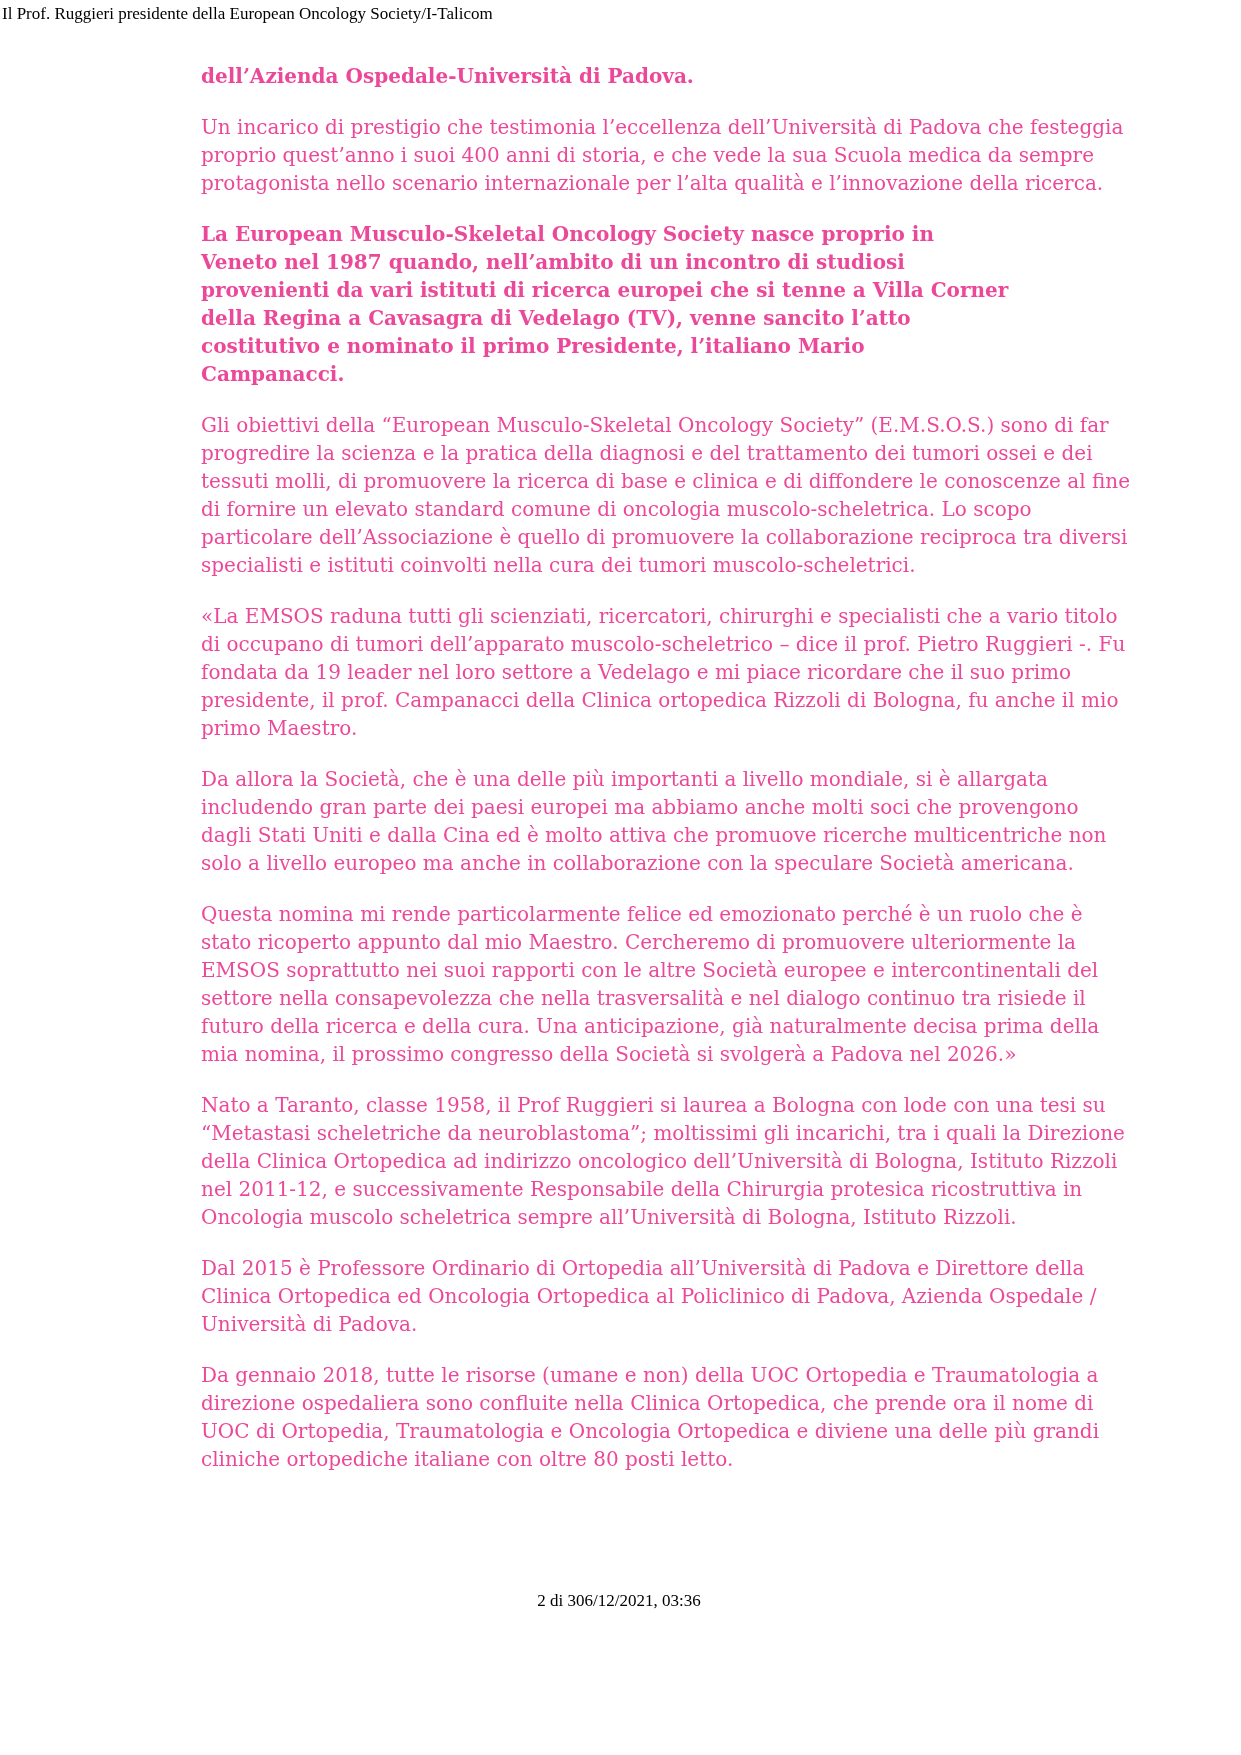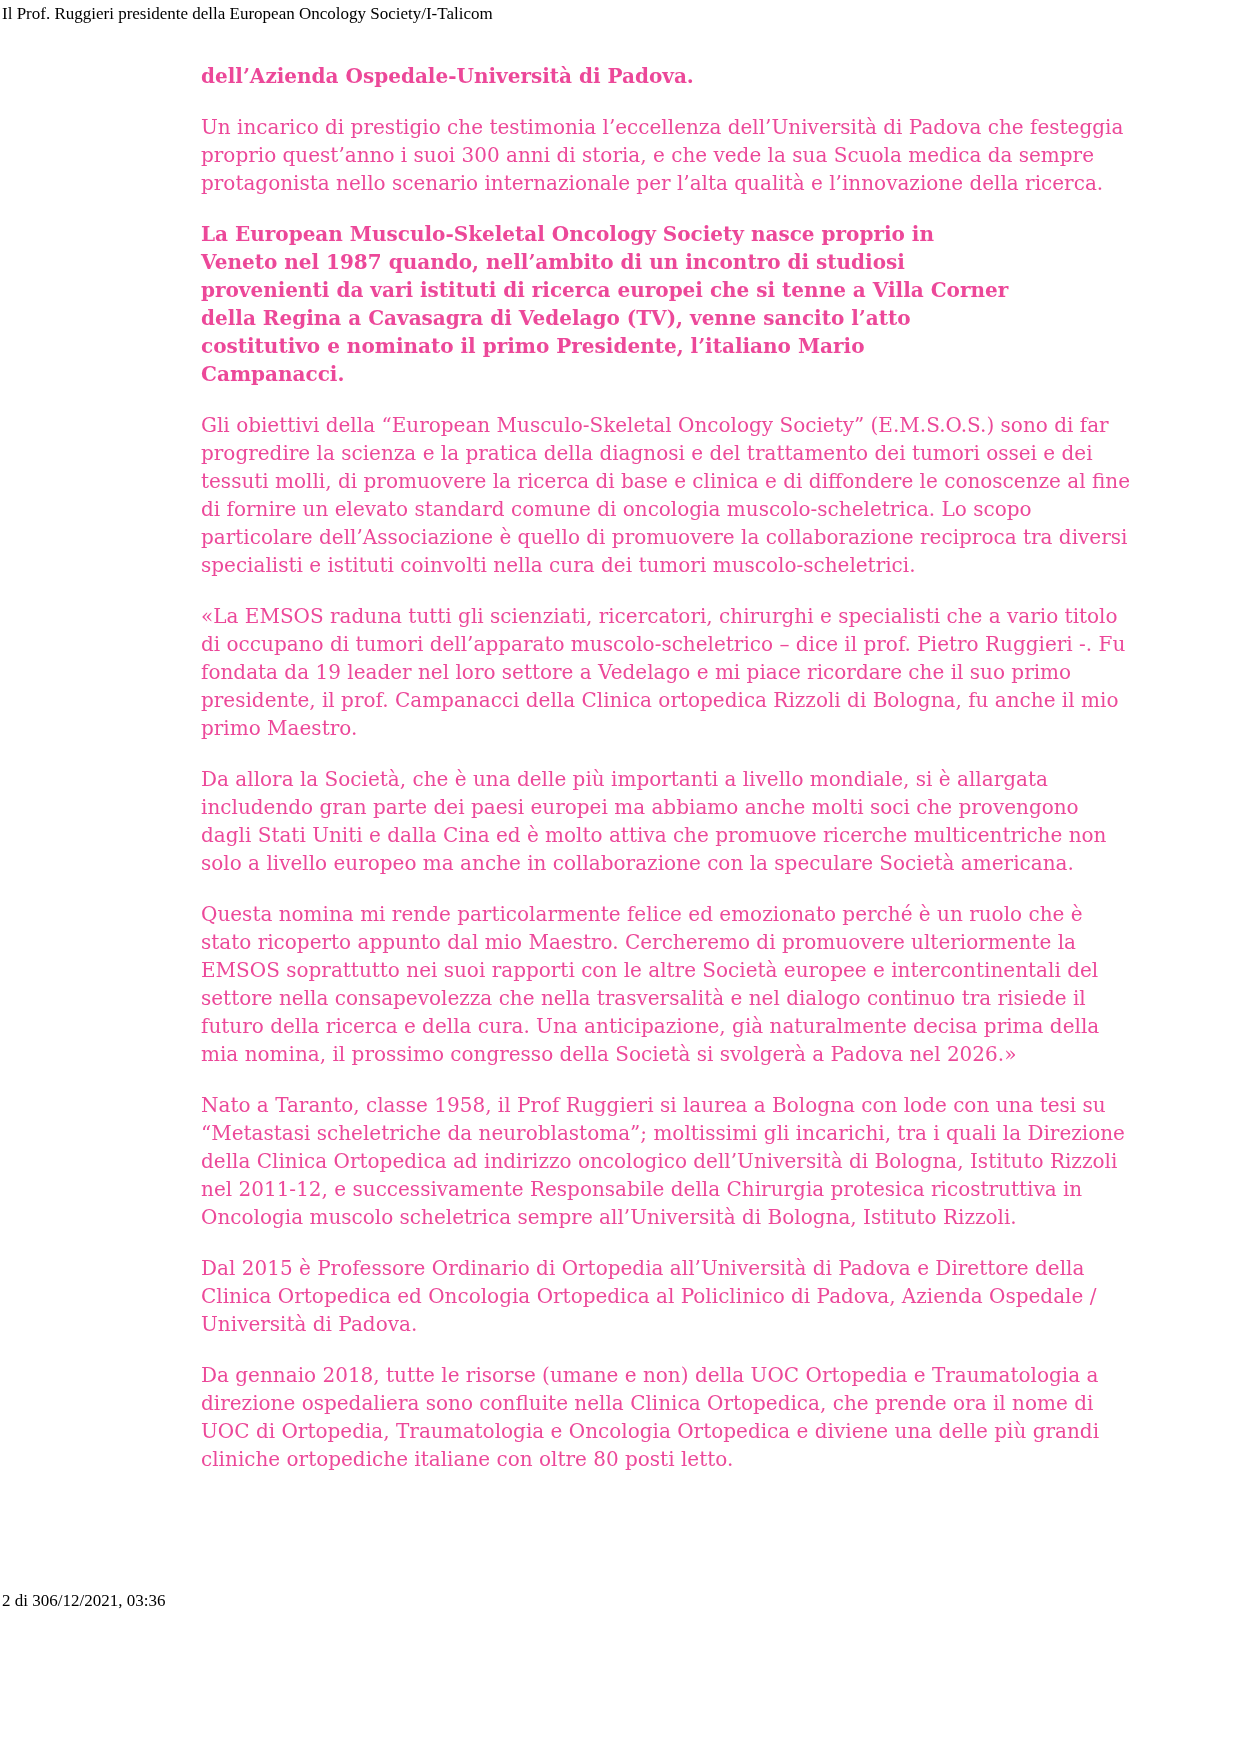--- a/index.html
+++ b/index.html
@@ -23,21 +23,21 @@
     font-size: 17px;
     line-height: 20px;
     white-space: nowrap;
   }
   .print-footer {
     position: absolute;
     bottom: 6px;
     left: 2px;
     right: 5px;
     display: flex;
-    justify-content: flex-start;
+    justify-content: center;
     align-items: flex-end;
     font-size: 17px;
     line-height: 20px;
     white-space: nowrap;
   }
   .article-body {
     position: absolute;
     left: 157px;
     top: 62px;
     width: 932px;
@@ -56,21 +56,21 @@
 
 <div class="page">
 
   <div class="print-header">
     <span>Il Prof. Ruggieri presidente della European Oncology Society/I-Talicom</span>
   </div>
 
   <div class="article-body">
 
   <p class="para para-bold"><span>dell’Azienda Ospedale-Università di Padova.</span></p>
-      <p class="para"><span>Un incarico di prestigio che testimonia l’eccellenza dell’Università di Padova che festeggia proprio quest’anno i suoi 300 anni di storia, e che vede la sua Scuola medica da sempre protagonista nello scenario internazionale per l’alta qualità e l’innovazione della ricerca.</span></p>
+      <p class="para"><span>Un incarico di prestigio che testimonia l’eccellenza dell’Università di Padova che festeggia proprio quest’anno i suoi 400 anni di storia, e che vede la sua Scuola medica da sempre protagonista nello scenario internazionale per l’alta qualità e l’innovazione della ricerca.</span></p>
       <p class="para para-bold"><span>La European Musculo-Skeletal Oncology Society nasce proprio in Veneto nel 1987 quando, nell’ambito di un incontro di studiosi provenienti da vari istituti di ricerca europei che si tenne a Villa Corner della Regina a Cavasagra di Vedelago (TV), venne sancito l’atto costitutivo e nominato il primo Presidente, l’italiano Mario Campanacci.</span></p>
       <p class="para"><span>Gli obiettivi della “European Musculo-Skeletal Oncology Society” (E.M.S.O.S.) sono di far progredire la scienza e la pratica della diagnosi e del trattamento dei tumori ossei e dei tessuti molli, di promuovere la ricerca di base e clinica e di diffondere le conoscenze al fine di fornire un elevato standard comune di oncologia muscolo-scheletrica. Lo scopo particolare dell’Associazione è quello di promuovere la collaborazione reciproca tra diversi specialisti e istituti coinvolti nella cura dei tumori muscolo-scheletrici.</span></p>
       <p class="para"><span>«La EMSOS raduna tutti gli scienziati, ricercatori, chirurghi e specialisti che a vario titolo di occupano di tumori dell’apparato muscolo-scheletrico – </span><strong>dice il prof. Pietro Ruggieri</strong><span> -. Fu fondata da 19 leader nel loro settore a Vedelago e mi piace ricordare che il suo primo presidente, il prof. Campanacci della Clinica ortopedica Rizzoli di Bologna, fu anche il mio primo Maestro.</span></p>
       <p class="para"><span>Da allora la Società, che è una delle più importanti a livello mondiale, si è allargata includendo gran parte dei paesi europei ma abbiamo anche molti soci che provengono dagli Stati Uniti e dalla Cina ed è molto attiva che promuove ricerche multicentriche non solo a livello europeo ma anche in collaborazione con la speculare Società americana.</span></p>
       <p class="para"><span>Questa nomina mi rende particolarmente felice ed emozionato perché è un ruolo che è stato ricoperto appunto dal mio Maestro. Cercheremo di promuovere ulteriormente la EMSOS soprattutto nei suoi rapporti con le altre Società europee e intercontinentali del settore nella consapevolezza che nella trasversalità e nel dialogo continuo tra risiede il futuro della ricerca e della cura. Una anticipazione, già naturalmente decisa prima della mia nomina, il prossimo congresso della Società si svolgerà a Padova nel 2026.»</span></p>
       <p class="para"><span>Nato a Taranto, classe 1958, il Prof Ruggieri si laurea a Bologna con lode con una tesi su “Metastasi scheletriche da neuroblastoma”; moltissimi gli incarichi, tra i quali la Direzione della Clinica Ortopedica ad indirizzo oncologico dell’Università di Bologna, Istituto Rizzoli nel 2011-12, e successivamente Responsabile della Chirurgia protesica ricostruttiva in Oncologia muscolo scheletrica sempre all’Università di Bologna, Istituto Rizzoli.</span></p>
       <p class="para"><span>Dal 2015 è Professore Ordinario di Ortopedia all’Università di Padova e Direttore della Clinica Ortopedica ed Oncologia Ortopedica al Policlinico di Padova, Azienda Ospedale / Università di Padova.</span></p>
       <p class="para"><span>Da gennaio 2018, tutte le risorse (umane e non) della UOC Ortopedia e Traumatologia a direzione ospedaliera sono confluite nella Clinica Ortopedica, che prende ora il nome di UOC di Ortopedia, Traumatologia e Oncologia Ortopedica e diviene una delle più grandi cliniche ortopediche italiane con oltre 80 posti letto.</span></p>
     </div>
 

